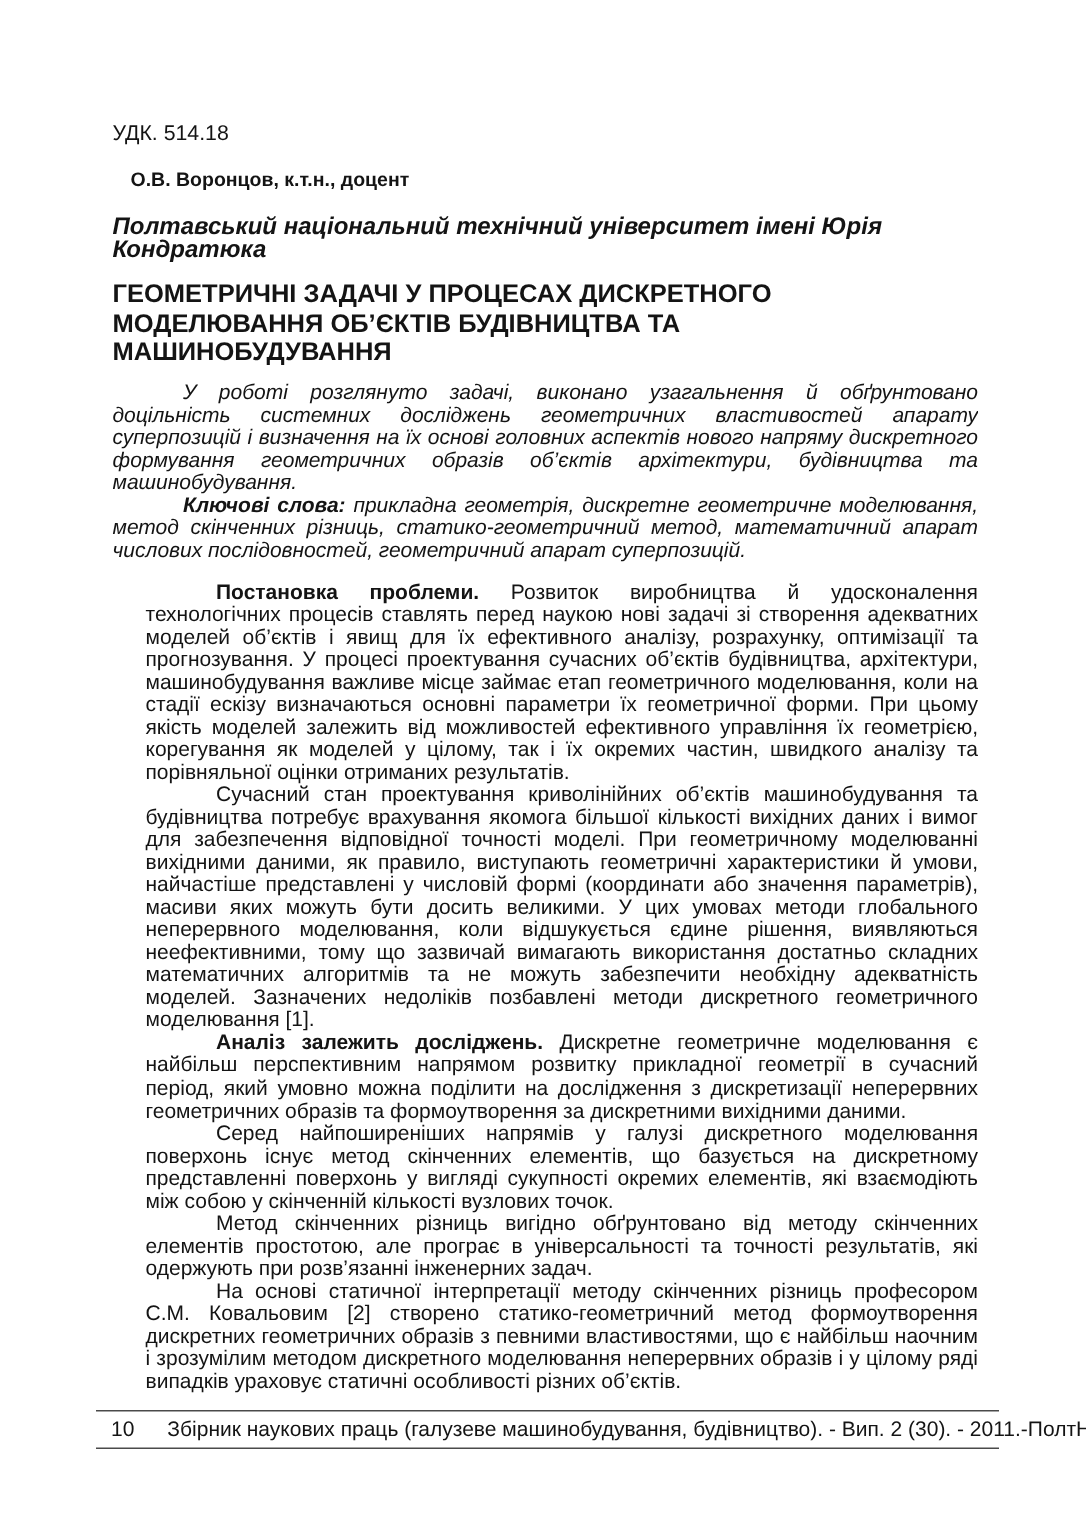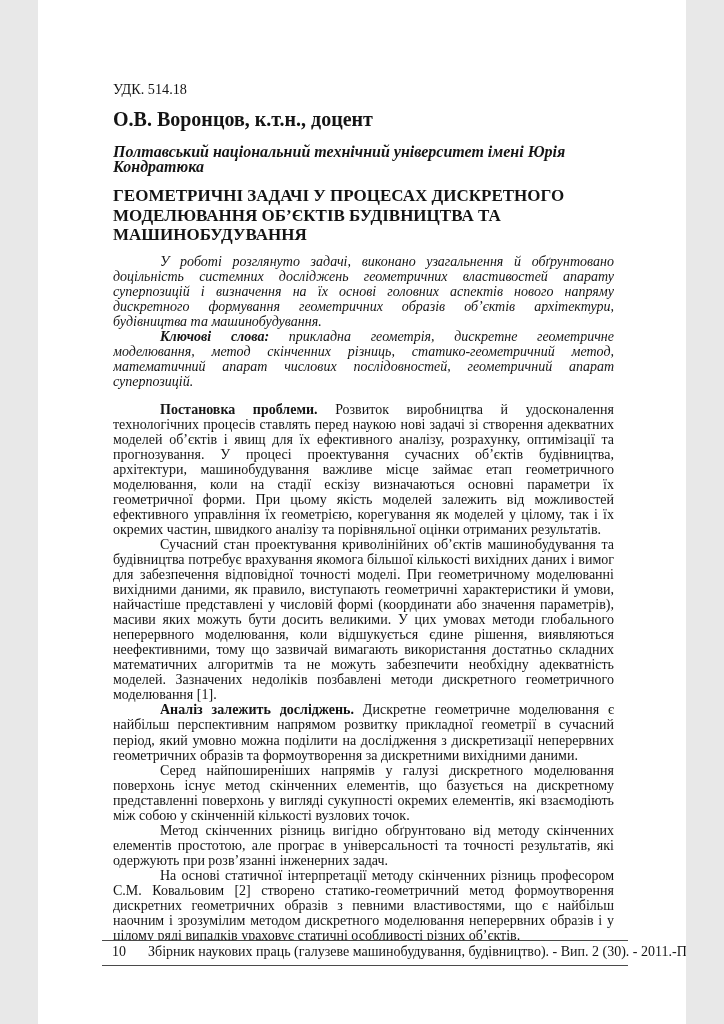--- a/index.html
+++ b/index.html
@@ -1,41 +1,41 @@
 <!DOCTYPE html>
 <html lang="uk"><head>
 <meta charset="utf-8">
 <style>
   html, body { margin: 0; padding: 0; background: #e8e8e8; }
   .page {
     position: relative;
-    width: 648px;
+    width: 724px;
     height: 1024px;
     margin: 0 auto;
     background: #ffffff;
     overflow: hidden;
-    font-family: Liberation Serif, serif;
+    font-family: Liberation Sans, sans-serif;
     color: #141414;
   }
   .flow {
     position: absolute;
     top: 0; left: 75px; right: 72px; bottom: 84px;
     overflow: hidden;
     padding-top: 82px;
   }
   .udc {
     font-size: 14.2px;
     line-height: 15px;
     margin: 0 0 15px 0;
   }
   .author {
-    font-size: 20px;
+    font-size: 13px;
     font-weight: bold;
     line-height: 15px;
-    margin: 0 0 17px 0;
+    margin: 0 0 17px 12px;
   }
   .affiliation {
     font-size: 16px;
     font-weight: bold;
     font-style: italic;
     line-height: 15px;
     margin: 0 0 12px 0;
   }
   .title {
     margin: 0 0 9px 0;
@@ -47,21 +47,21 @@
   .title-line { display: block; }
   p { margin: 0; }
   .abstract, .keywords {
     font-size: 14px;
     line-height: 15px;
     font-style: italic;
     text-align: justify;
     text-indent: 47px;
   }
   .kw-label { font-weight: bold; }
-  .body-block { margin-top: 13px; }
+  .body-block { margin-top: 13px; margin-left: 22px; }
   .para {
     font-size: 14px;
     line-height: 15.05px;
     text-align: justify;
     text-indent: 47px;
   }
   .para b { font-weight: bold; }
   .footer {
     position: absolute;
     left: 64px;

